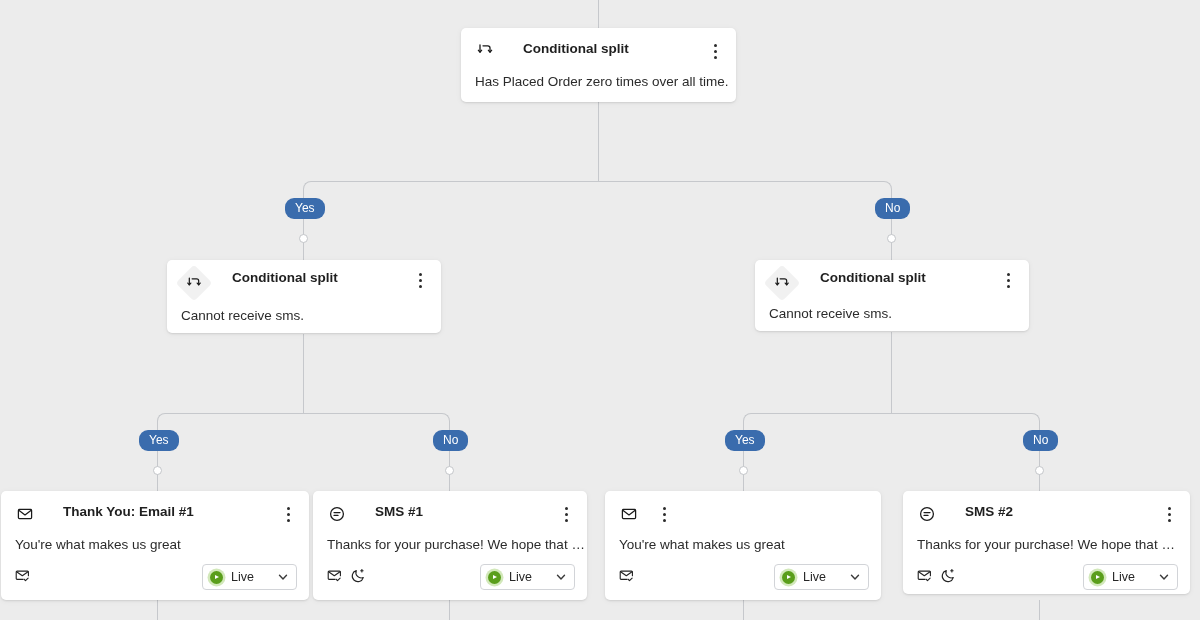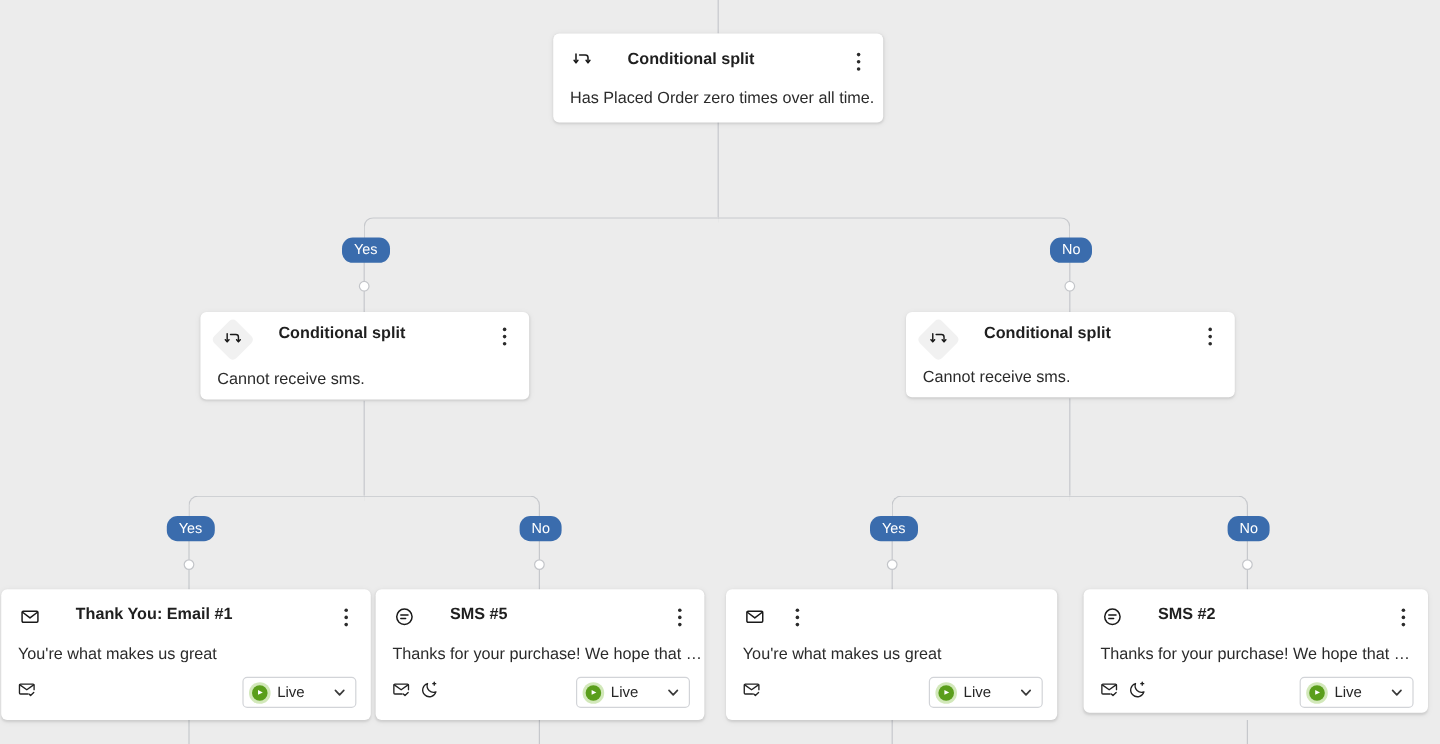--- a/index.html
+++ b/index.html
@@ -310,21 +310,21 @@
 
   <div class="card" style="left:313px; top:491px; width:274px; height:109px;">
     <div class="card-head">
       <span class="card-icon">
         <svg width="16" height="16" viewBox="0 0 16 16" fill="none" stroke="#1a1a1a" stroke-width="1.25" stroke-linecap="round">
           <circle cx="8" cy="8" r="6.4"></circle>
           <path d="M5 6.6 H11"></path>
             <path d="M5 9.4 H9"></path>
         </svg>
       </span>
-      <span class="card-title">SMS #5</span>
+      <span class="card-title">SMS #1</span>
       <span class="kebab">
           <i></i>
           <i></i>
           <i></i>
         </span>
     </div>
     <div class="card-body">Thanks for your purchase! We hope that …</div>
     <div class="card-foot">
       <span class="foot-icons">
         <span>

